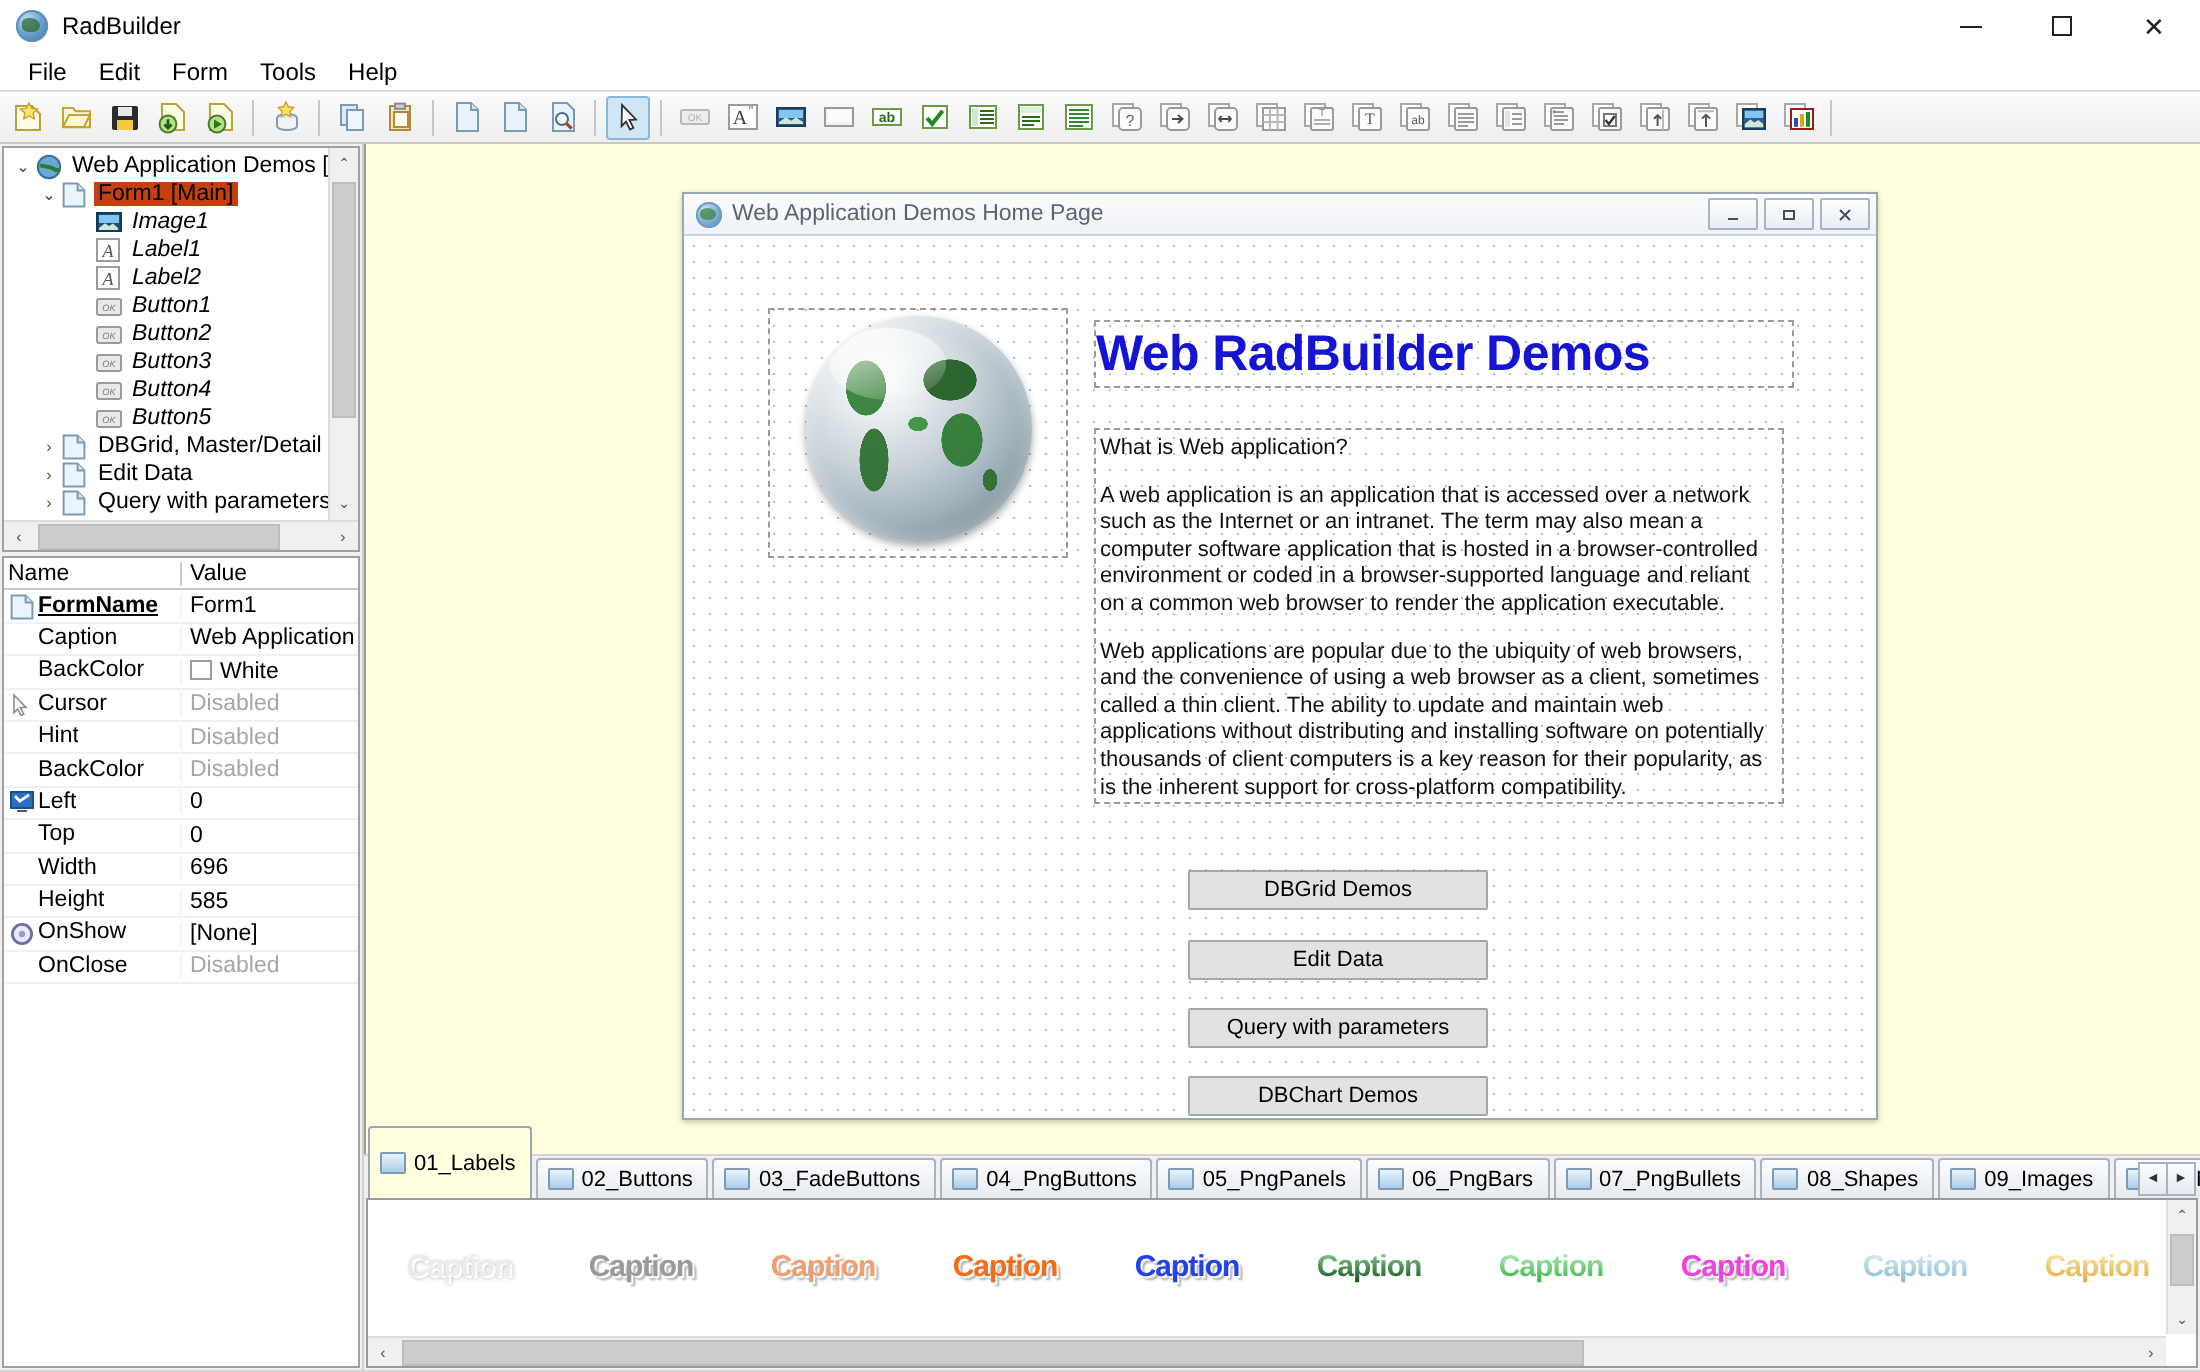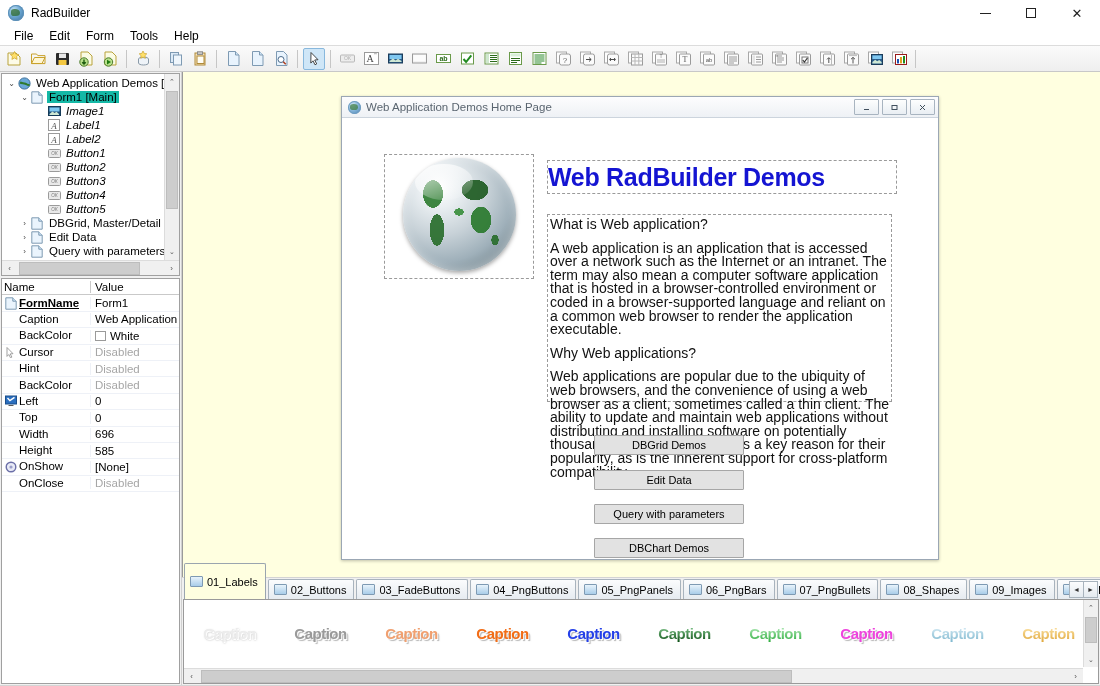--- a/index.html
+++ b/index.html
@@ -62,21 +62,21 @@
 
   
   .workspace{height:613px;display:flex;}
   
   .leftdock{width:182px;background:#f0f0f0;display:flex;flex-direction:column;border-right:1px solid #d0d0d0;}
   .tree-wrap{height:203px;background:#fff;border:1px solid #a0a0a0;margin:1px;position:relative;overflow:hidden;}
   .tree{padding:2px 0 0 4px;}
   .tnode{height:14px;display:flex;align-items:center;white-space:nowrap;font-size:11.5px;color:#000;cursor:default;}
   .tnode .twist{width:11px;height:11px;flex:0 0 auto;display:flex;align-items:center;justify-content:center;color:#4a4a4a;font-size:8px;}
   .tnode .ico{width:14px;height:13px;flex:0 0 auto;margin-right:3px;display:flex;align-items:center;justify-content:center;}
-  .tnode.sel .lbl{background:#14b8a6;}
+  .tnode.sel .lbl{background:#c2410c;}
   .lbl{padding:0 2px;}
   .indent1{padding-left:0px;}
   .indent2{padding-left:13px;}
   .indent3{padding-left:30px;font-style:italic;}
 
   .vscroll{
     position:absolute;right:0;top:0;width:15px;bottom:0;background:#f0f0f0;border-left:1px solid #dcdcdc;
   }
   .vs-up,.vs-dn{height:15px;display:flex;align-items:center;justify-content:center;font-size:7px;color:#555;background:#f0f0f0;}
   .vs-thumb{position:absolute;left:1px;right:1px;background:#cdcdcd;border:1px solid #bdbdbd;}
@@ -160,21 +160,21 @@
     background:linear-gradient(160deg, rgba(255,255,255,.85), rgba(255,255,255,0));
   }
 
   .h1label{
     position:absolute;left:205px;top:42px;width:350px;height:34px;border:1px dashed #9a9a9a;
     color:#1414d2;font-weight:bold;font-size:25px;letter-spacing:-.3px;line-height:32px;
     font-family:"Liberation Sans", sans-serif;white-space:nowrap;
   }
   .bodylabel{
     position:absolute;left:205px;top:96px;width:345px;height:188px;border:1px dashed #9a9a9a;
-    font-size:14px;color:#111;line-height:13.6px;padding:3px 2px 0 2px;
+    font-size:11px;color:#111;line-height:13.6px;padding:3px 2px 0 2px;
   }
   .bodylabel p{margin:0 0 10px 0;}
   .fbtn{
     position:absolute;left:252px;width:150px;height:20px;background:#e2e2e2;border:1px solid #a6a6a6;
     display:flex;align-items:center;justify-content:center;font-size:11px;color:#000;border-radius:1px;
   }
 
   
   .tabstrip{
     height:22px;background:#f0f0f0;display:flex;align-items:flex-end;padding-left:2px;position:relative;
@@ -806,21 +806,20 @@
 
           <div class="globe">
             <div class="globe-ball"></div>
           </div>
 
           <div class="h1label">Web RadBuilder Demos</div>
 
           <div class="bodylabel">
             <p>What is Web application?</p>
             <p>A web application is an application that is accessed over a network such as the Internet or an intranet. The term may also mean a computer software application that is hosted in a browser-controlled environment or coded in a browser-supported language and reliant on a common web browser to render the application executable.</p>
-            <p>Why Web applications?</p>
             <p>Web applications are popular due to the ubiquity of web browsers, and the convenience of using a web browser as a client, sometimes called a thin client. The ability to update and maintain web applications without distributing and installing software on potentially thousands of client computers is a key reason for their popularity, as is the inherent support for cross-platform compatibility.</p>
           </div>
 
           <div class="fbtn" style="top:317px;">DBGrid Demos</div>
           <div class="fbtn" style="top:352px;">Edit Data</div>
           <div class="fbtn" style="top:386px;">Query with parameters</div>
           <div class="fbtn" style="top:420px;">DBChart Demos</div>
         </div>
       </div>
     </div>

